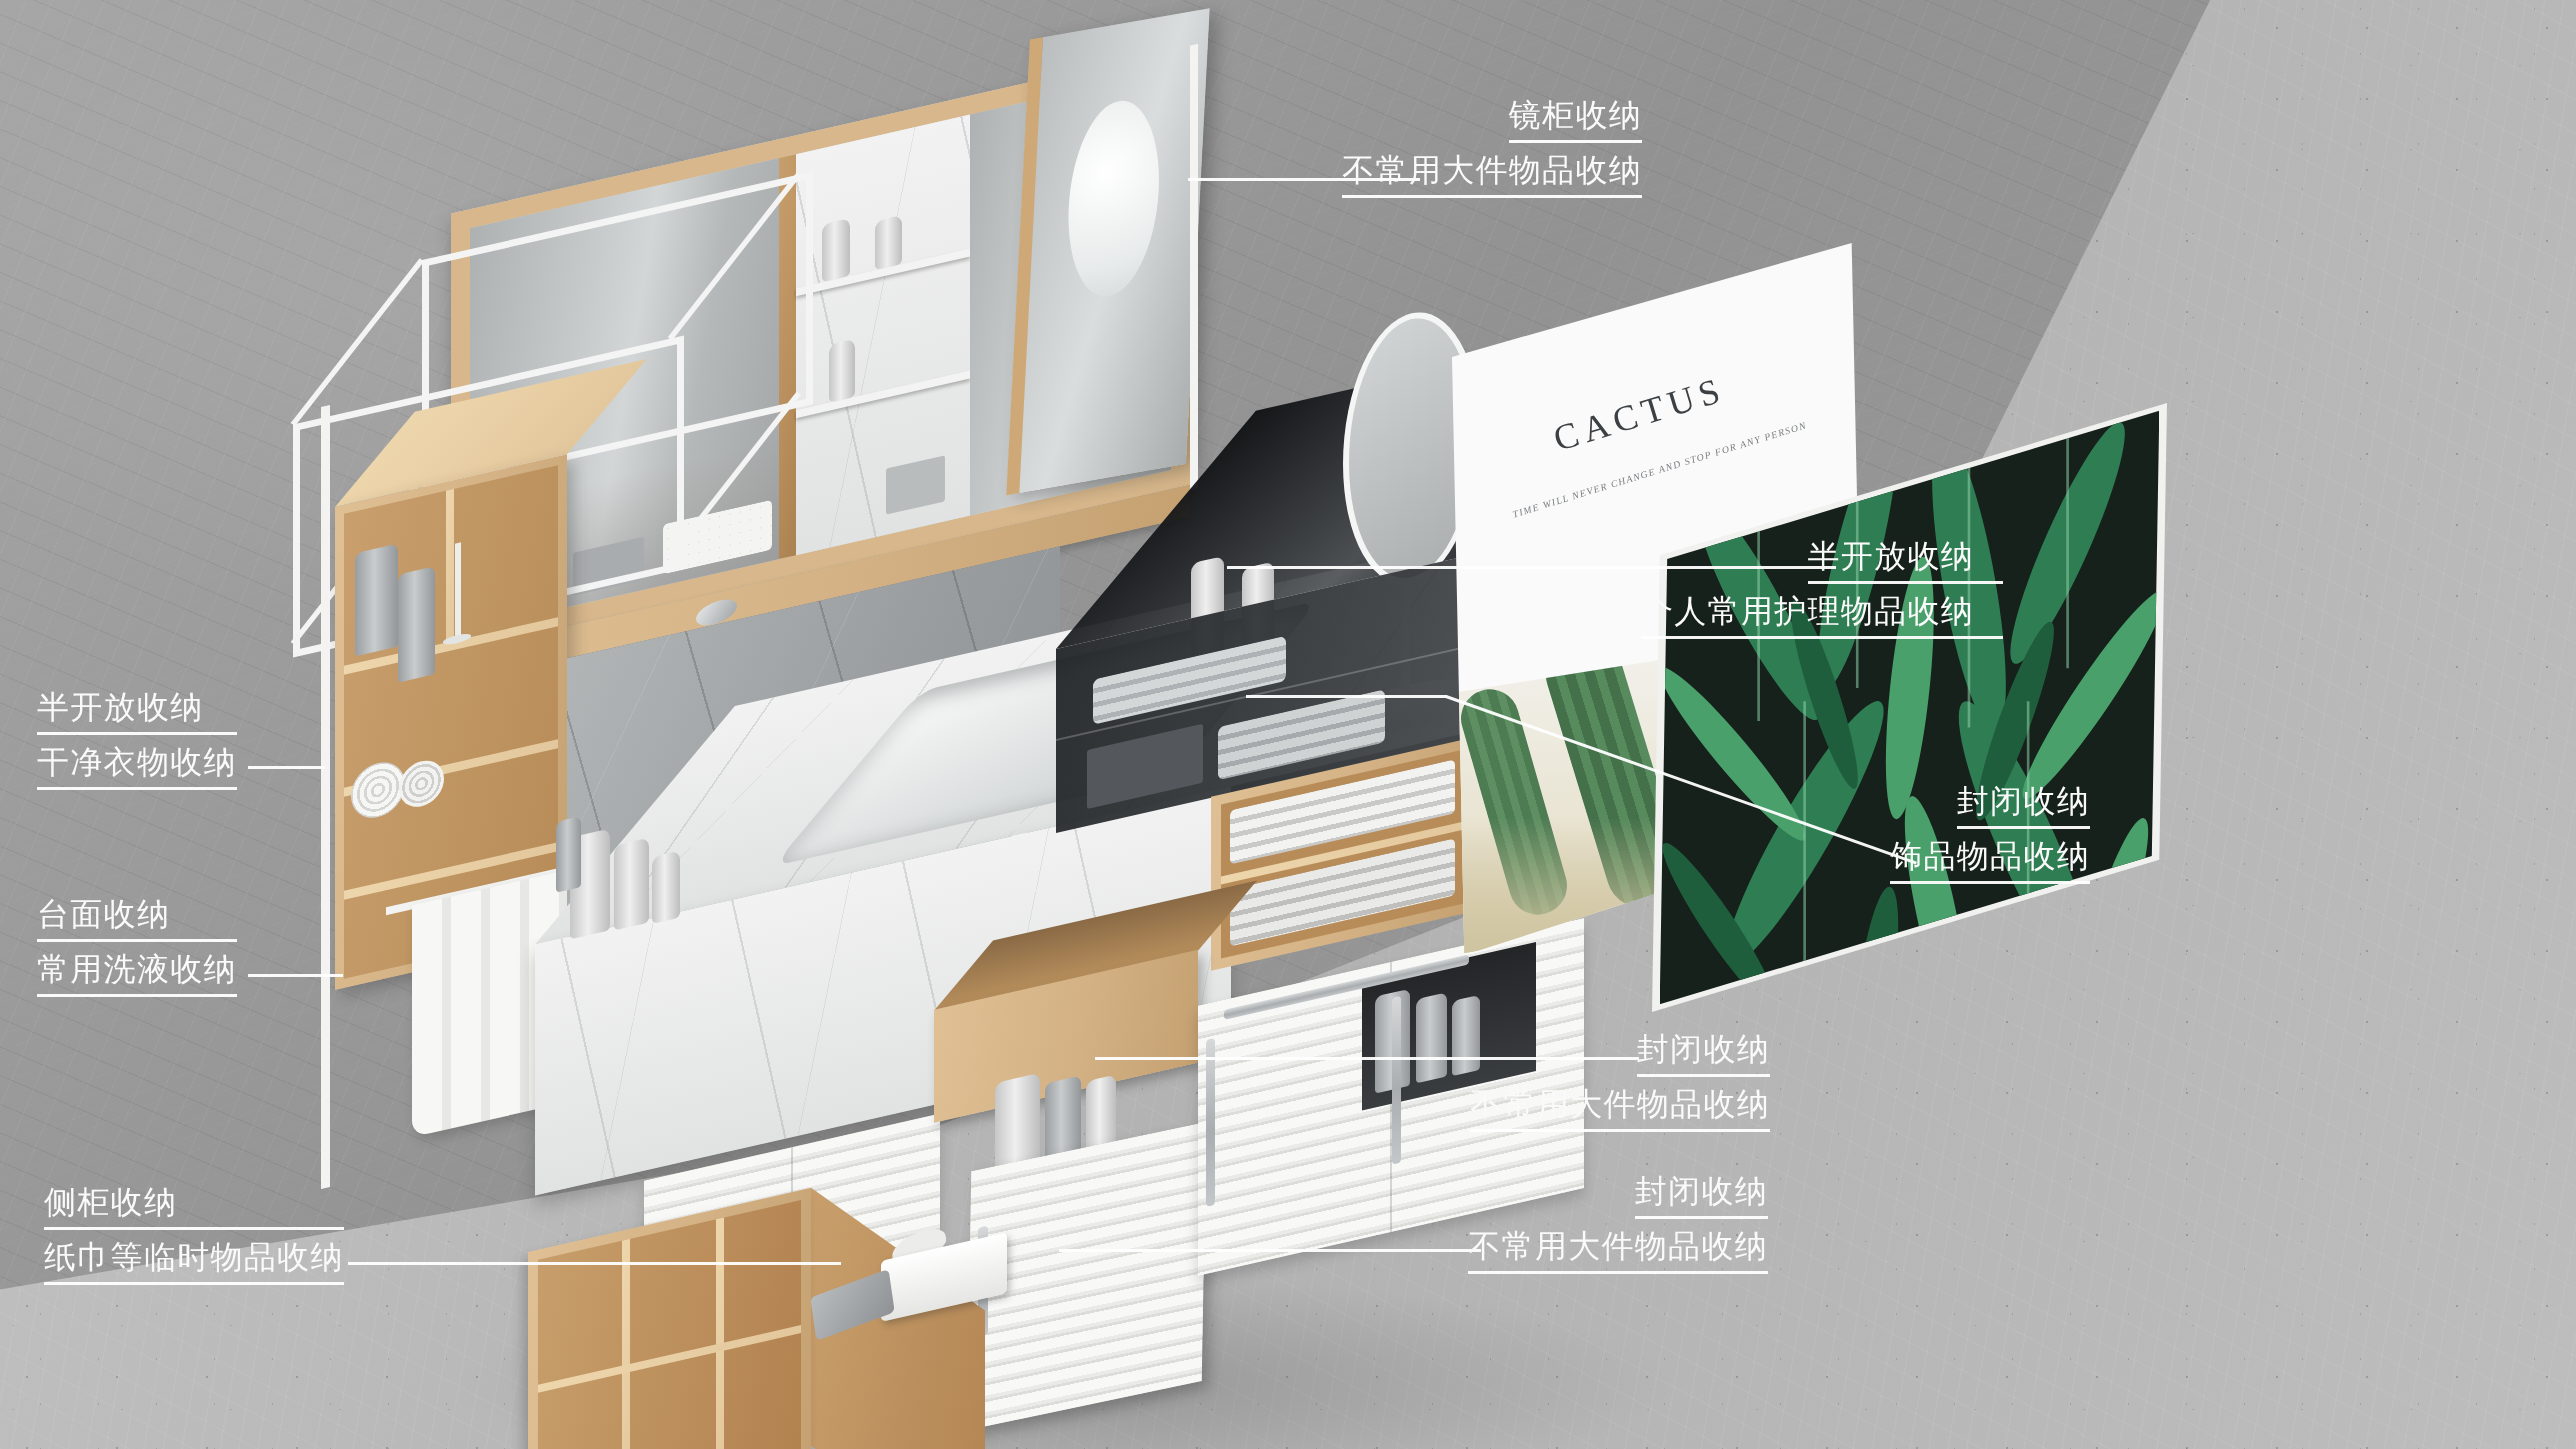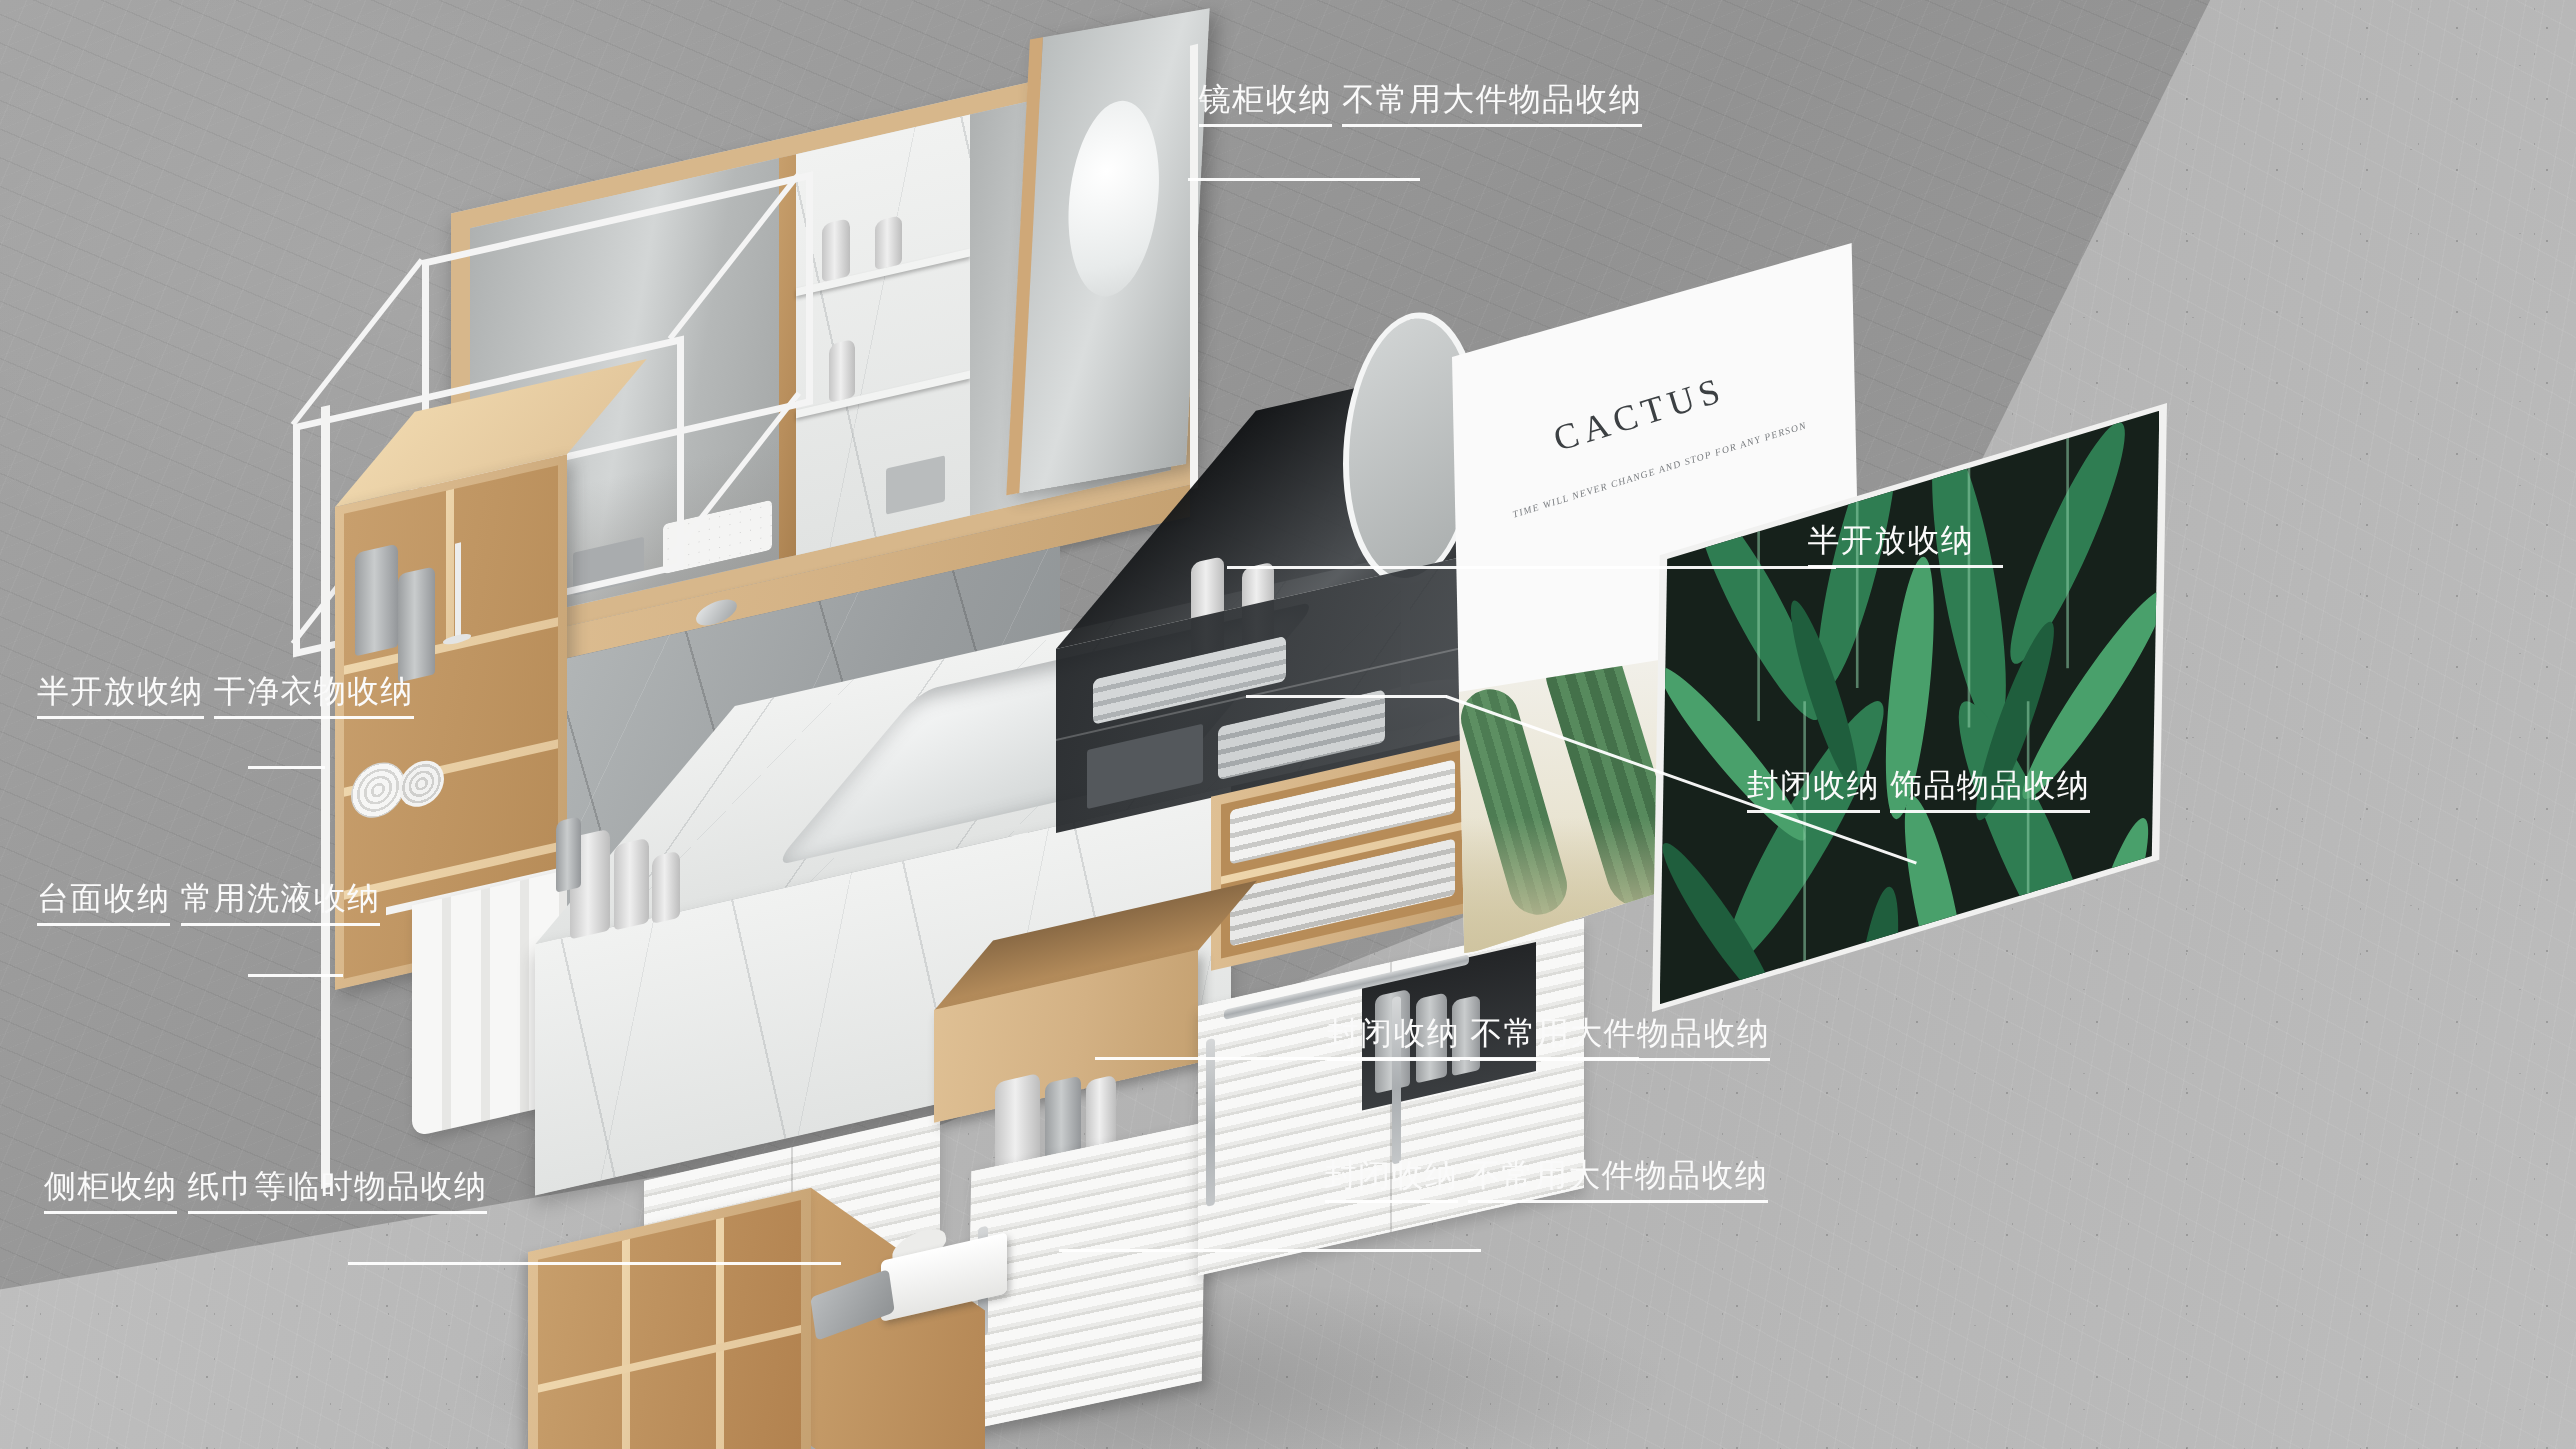--- a/index.html
+++ b/index.html
@@ -45,22 +45,22 @@
   .glass-top{background:linear-gradient(115deg, rgba(14,16,18,.95), rgba(64,68,72,.85) 70%, rgba(30,33,36,.92));}
   .cyl{border-radius:9px 9px 5.2px 5.2px;background:linear-gradient(90deg,#c6c6c6,#efefef 45%,#bdbdbd);}
   .cyl-grey{border-radius:7.7px 7.7px 3.9px 3.9px;background:linear-gradient(90deg,#9b9ea0,#c9cccd 45%,#94979a);}
   
   #tilt{position:absolute;left:0;top:0;width:2576px;height:1674px;
         transform:skewY(-12.8deg);transform-origin:0 0;}
   
   .wire{border:7px solid #f4f4f4;background:transparent;}
   .wire-d{height:6.4px;background:#f4f4f4;transform-origin:left center;transform:rotate(-46.4deg);}
   
-  .label{position:absolute;display:flex;flex-direction:row;gap:10.3px;
-    font-size:32px;font-weight:400;color:#fafafa;letter-spacing:1.3px;z-index:60;}
+  .label{position:absolute;display:flex;flex-direction:column;gap:10.3px;
+    font-size:32px;font-weight:400;color:#fafafa;letter-spacing:1.3px;z-index:60;margin-top:16px;}
   .label.right{align-items:flex-end;text-align:right;}
   .lab-line{display:inline-block;white-space:nowrap;line-height:1.12;
     padding-bottom:5.8px;border-bottom:3.2px solid rgba(255,255,255,.95);}
   .leader{position:absolute;height:3.2px;background:rgba(255,255,255,.95);z-index:55;}
   
   .serif{font-family:"Liberation Serif",serif;}
 </style>
 </head>
 <body>
 
@@ -281,20 +281,21 @@
   <div class="leader" style="left:248px;top:766px;width:77px;"></div>
   <div class="leader" style="left:248px;top:974px;width:95px;"></div>
   <div class="leader" style="left:348px;top:1262px;width:493px;"></div>
 
   <div class="label right" style="right:934px;top:82px;">
     <span class="lab-line">镜柜收纳</span>
     <span class="lab-line">不常用大件物品收纳</span>
   </div>
   <div class="label right" style="right:573px;top:523px;">
     <span class="lab-line" style="padding-right:29px;">半开放收纳</span>
+    <span class="lab-line" style="padding-right:29px;">个人常用护理物品收纳</span>
   </div>
   <div class="label right" style="right:486px;top:768px;">
     <span class="lab-line">封闭收纳</span>
     <span class="lab-line">饰品物品收纳</span>
   </div>
   <div class="label" style="left:37px;top:674px;">
     <span class="lab-line">半开放收纳</span>
     <span class="lab-line">干净衣物收纳</span>
   </div>
   <div class="label" style="left:44px;top:1169px;">

